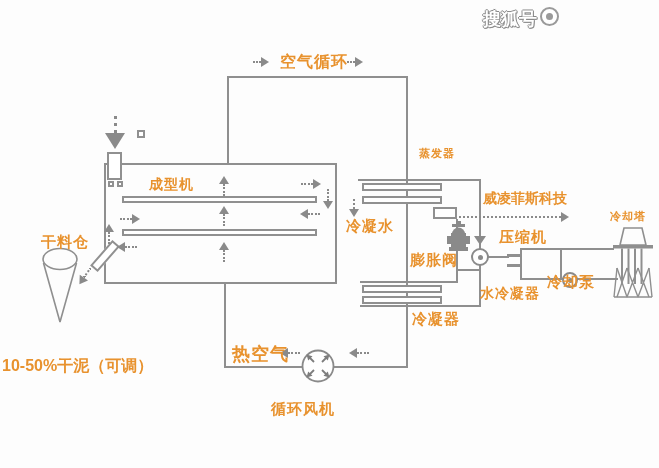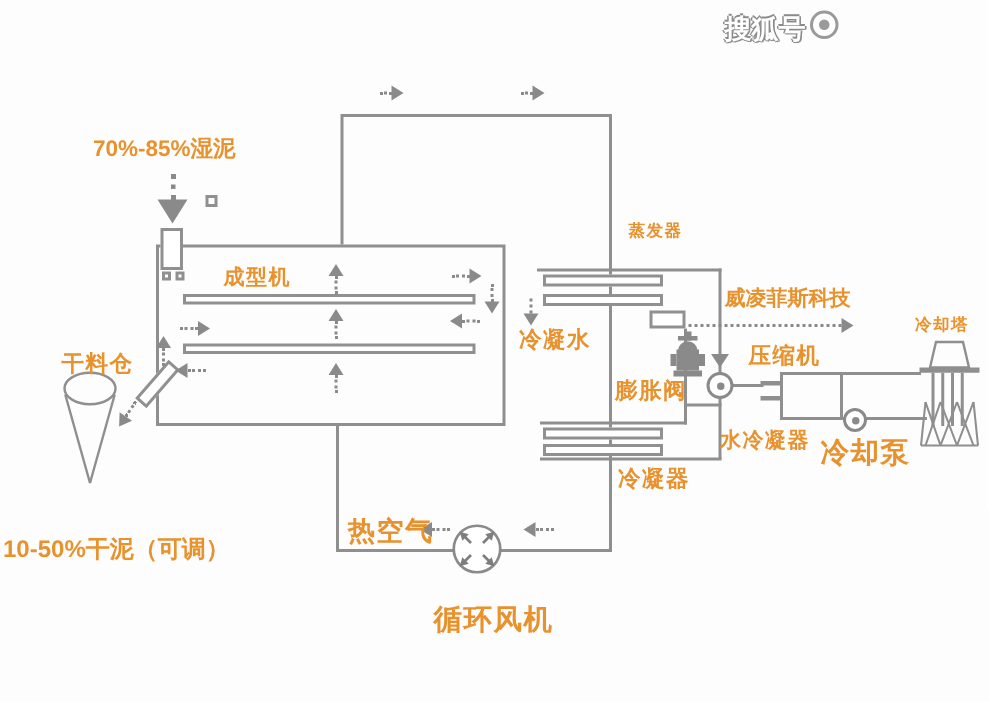--- a/index.html
+++ b/index.html
@@ -192,35 +192,35 @@
 
   <div class="arr" style="left:280px;top:348px;transform:rotate(180deg)">
       <div class="tail"></div>
       <div class="head"></div>
     </div>
   <div class="arr" style="left:349px;top:348px;transform:rotate(180deg)">
       <div class="tail"></div>
       <div class="head"></div>
     </div>
 
-  <div class="lbl" style="left:62px;top:90px;font-size:15px;letter-spacing:0">70%-85%湿泥</div>
+  <div class="lbl" style="left:280px;top:52px;font-size:16px">空气循环</div>
   <div class="lbl" style="left:149px;top:176px;font-size:14px">成型机</div>
   <div class="lbl" style="left:41px;top:233px;font-size:15px">干料仓</div>
   <div class="lbl" style="left:2px;top:356px;font-size:16px;letter-spacing:0">10-50%干泥（可调）</div>
   <div class="lbl" style="left:419px;top:146px;font-size:11px">蒸发器</div>
   <div class="lbl" style="left:346px;top:217px;font-size:15px">冷凝水</div>
   <div class="lbl" style="left:483px;top:190px;font-size:14px;letter-spacing:0">威凌菲斯科技</div>
   <div class="lbl" style="left:499px;top:228px;font-size:15px">压缩机</div>
   <div class="lbl" style="left:410px;top:251px;font-size:15px">膨胀阀</div>
   <div class="lbl" style="left:480px;top:285px;font-size:14px">水冷凝器</div>
-  <div class="lbl" style="left:547px;top:289px;font-size:19px">冷却泵</div>
+  <div class="lbl" style="left:547px;top:273px;font-size:15px">冷却泵</div>
   <div class="lbl" style="left:610px;top:209px;font-size:11px">冷却塔</div>
   <div class="lbl" style="left:412px;top:310px;font-size:15px">冷凝器</div>
   <div class="lbl" style="left:232px;top:342px;font-size:18px">热空气</div>
-  <div class="lbl" style="left:289px;top:400px;font-size:19px">循环风机</div>
+  <div class="lbl" style="left:271px;top:400px;font-size:15px">循环风机</div>
 
   <div class="wm">
     <span>搜狐号</span>
     <span class="wm-logo">
         <span></span>
       </span>
   </div>
 
 </div>
 

